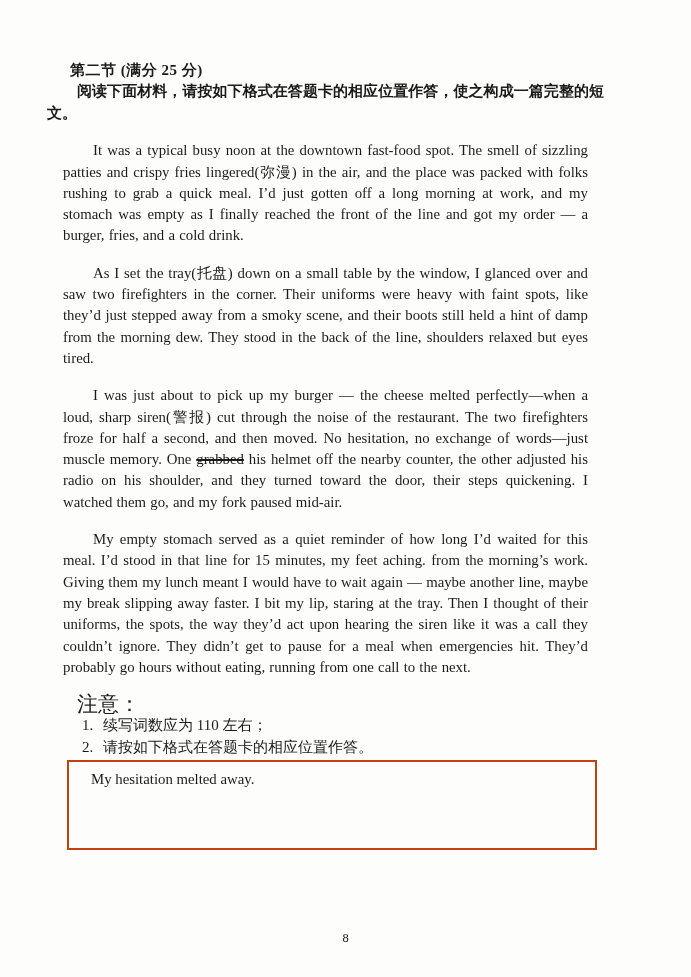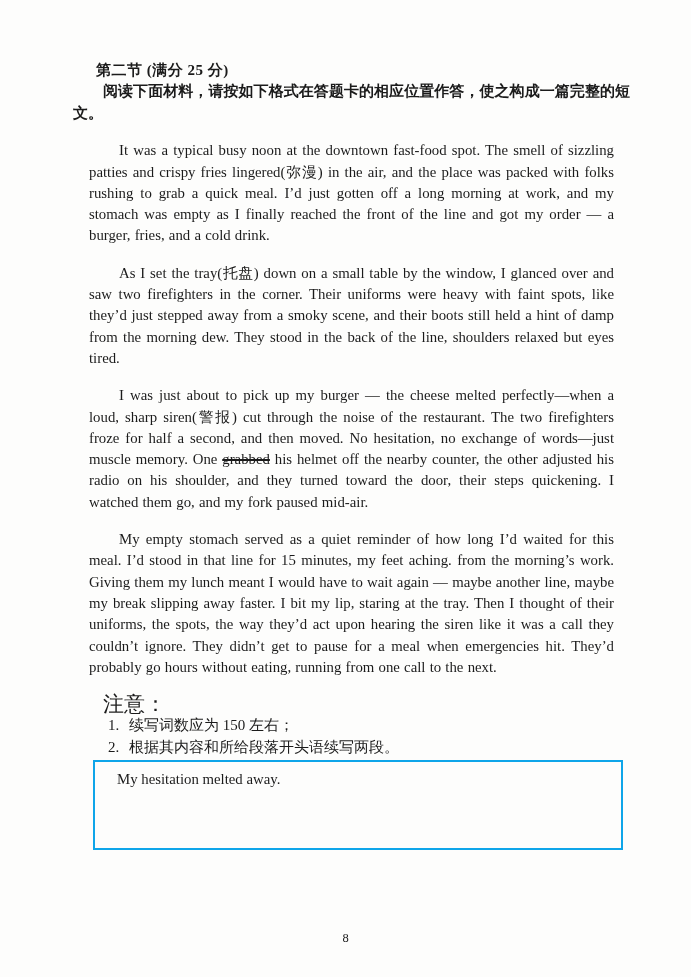--- a/index.html
+++ b/index.html
@@ -12,21 +12,21 @@
     width: 691px;
     height: 977px;
     margin: 0 auto;
     background: #fdfdfc;
     color: #1b1b1b;
     font-family: "Liberation Serif", "DejaVu Serif", serif;
     overflow: hidden;
   }
   .content {
     position: absolute;
-    left: 73px;
+    left: 47px;
     top: 60px;
     width: 557px;
   }
   .section-header {
     font-size: 15px;
     line-height: 21.3px;
     font-weight: bold;
     padding-left: 23px;
     letter-spacing: 0.5px;
   }
@@ -64,21 +64,21 @@
     display: inline-block;
     min-width: 12px;
     margin-right: 9px;
   }
   .answer-box {
     box-sizing: border-box;
     margin-left: 20px;
     margin-top: 2px;
     width: 530px;
     height: 90px;
-    border: 2px solid #0ea5e9;
+    border: 2px solid #c2410c;
     padding: 8px 12px 6px 22px;
     display: flex;
     flex-direction: column;
     justify-content: space-between;
   }
   .answer-box p {
     margin: 0;
     font-size: 14.8px;
     line-height: 19px;
   }
@@ -105,24 +105,24 @@
     <div>
       <p class="para"><span>It was a typical busy noon at the downtown fast-food spot. The smell of sizzling patties and crispy fries lingered(弥漫) in the air, and the place was packed with folks rushing to grab a quick meal. I’d just gotten off a long morning at work, and my stomach was empty as I finally reached the front of the line and got my order — a burger, fries, and a cold drink.</span></p>
       <p class="para"><span>As I set the tray(托盘) down on a small table by the window, I glanced over and saw two firefighters in the corner. Their uniforms were heavy with faint spots, like they’d just stepped away from a smoky scene, and their boots still held a hint of damp from the morning dew. They stood in the back of the line, shoulders relaxed but eyes tired.</span></p>
       <p class="para"><span>I was just about to pick up my burger — the cheese melted perfectly—when a loud, sharp siren(警报) cut through the noise of the restaurant. The two firefighters froze for half a second, and then moved. No hesitation, no exchange of words—just muscle memory. One </span><span class="strike">grabbed</span><span> his helmet off the nearby counter, the other adjusted his radio on his shoulder, and they turned toward the door, their steps quickening. I watched them go, and my fork paused mid-air.</span></p>
       <p class="para"><span>My empty stomach served as a quiet reminder of how long I’d waited for this meal. I’d stood in that line for 15 minutes, my feet aching. from the morning’s work. Giving them my lunch meant I would have to wait again — maybe another line, maybe my break slipping away faster. I bit my lip, staring at the tray. Then I thought of their uniforms, the spots, the way they’d act upon hearing the siren like it was a call they couldn’t ignore. They didn’t get to pause for a meal when emergencies hit. They’d probably go hours without eating, running from one call to the next.</span></p>
     </div>
 
     <div>
       <div class="notes-title">注意：</div>
       <div class="note-item">
-        <span class="num">1.</span><span>续写词数应为 150 左右；</span>
+        <span class="num">1.</span><span>续写词数应为 110 左右；</span>
       </div>
       <div class="note-item">
-        <span class="num">2.</span><span>根据其内容和所给段落开头语续写两段。</span>
+        <span class="num">2.</span><span>请按如下格式在答题卡的相应位置作答。</span>
       </div>
     </div>
 
     <div class="answer-box">
       <p>My hesitation melted away.</p>
     </div>
 
   </div>
 
   <div class="page-number">8</div>

